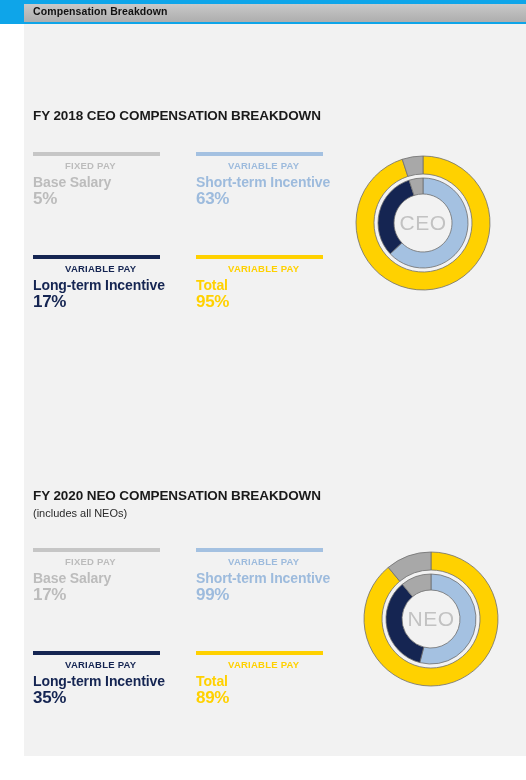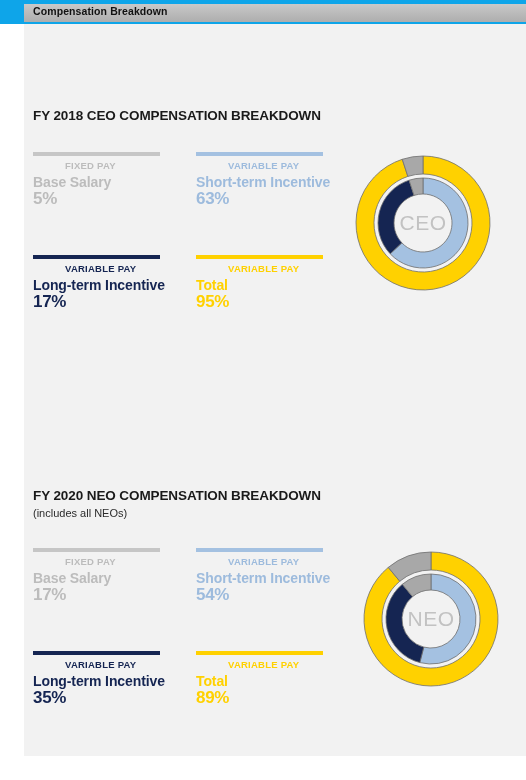--- a/index.html
+++ b/index.html
@@ -242,21 +242,21 @@
           <div class="swatch"></div>
           <div class="kicker">FIXED PAY</div>
           <div class="label">Base Salary</div>
           <div class="value">17%</div>
         </div>
 
         <div class="legend-item col-b row-1 theme-blue">
           <div class="swatch"></div>
           <div class="kicker">VARIABLE PAY</div>
           <div class="label">Short-term Incentive</div>
-          <div class="value">54%</div>
+          <div class="value">99%</div>
         </div>
 
         <div class="legend-item col-a row-2 theme-navy">
           <div class="swatch"></div>
           <div class="kicker">VARIABLE PAY</div>
           <div class="label">Long-term Incentive</div>
           <div class="value">35%</div>
         </div>
 
         <div class="legend-item col-b row-2 theme-yellow">

